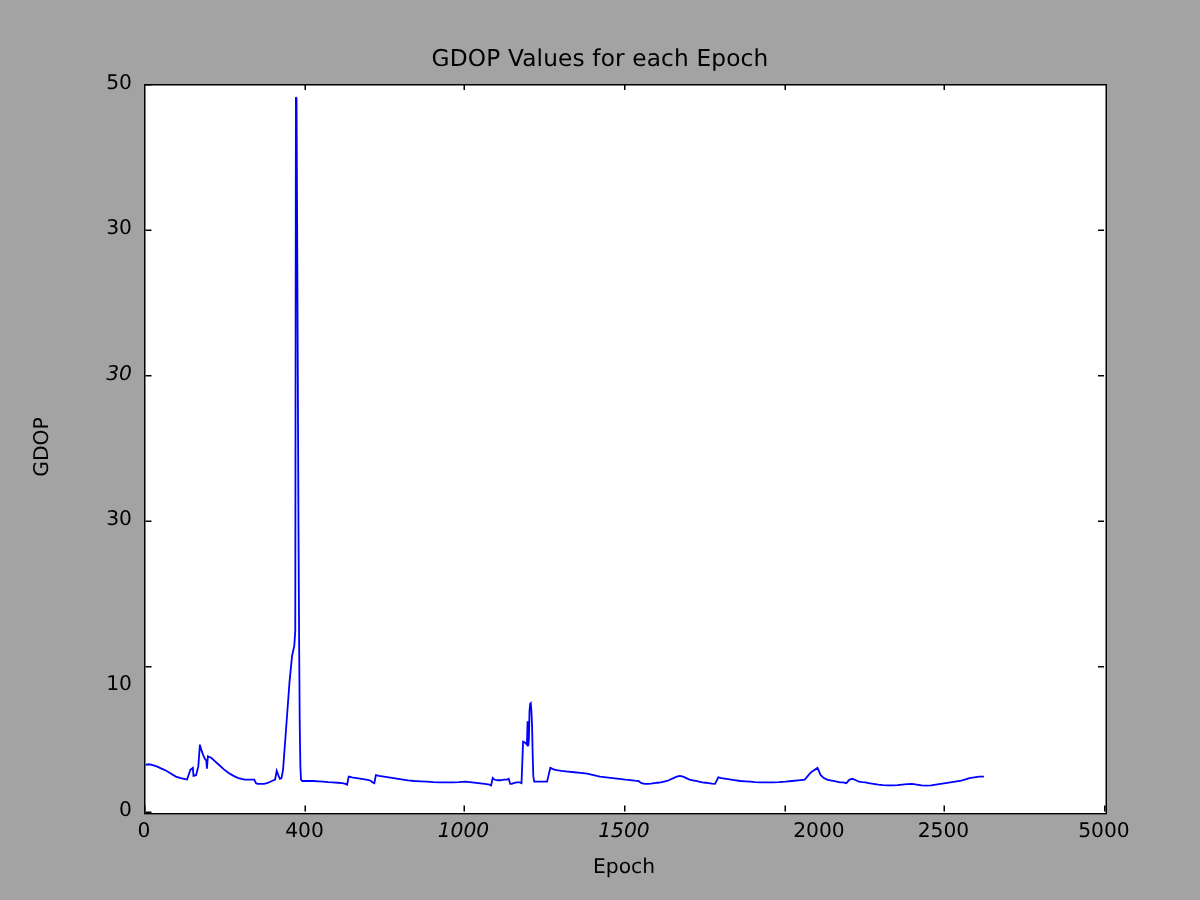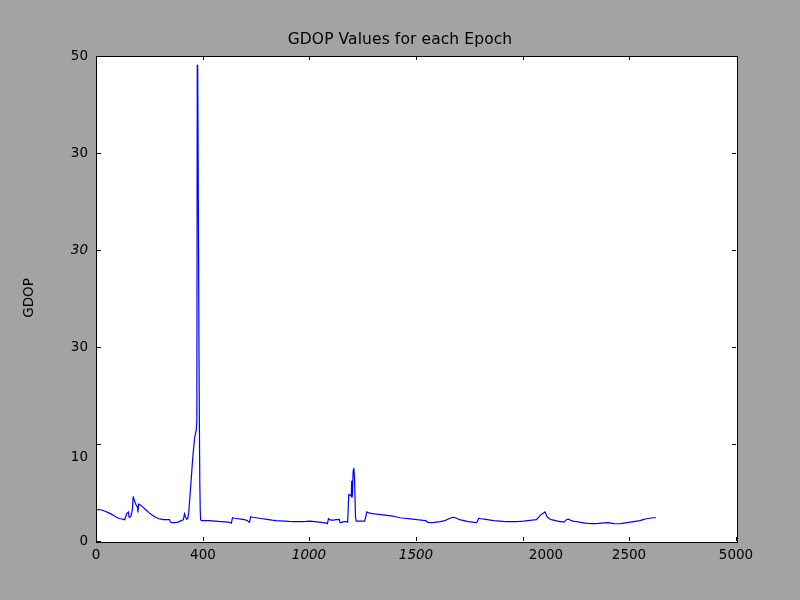--- a/index.html
+++ b/index.html
@@ -137,14 +137,15 @@
 
   <div class="tick-label-x" style="left:96px;">0</div>
   <div class="tick-label-x" style="left:203px;">400</div>
   <div class="tick-label-x" style="left:309px;font-style:italic;">1000</div>
   <div class="tick-label-x" style="left:416px;font-style:italic;">1500</div>
   <div class="tick-label-x" style="left:546px;">2000</div>
   <div class="tick-label-x" style="left:629px;">2500</div>
   <div class="tick-label-x" style="left:736px;">5000</div>
 
   <div id="y-axis-label">GDOP</div>
+  <div id="x-axis-label">Epoch</div>
 
 </div>
 
 </body></html>

